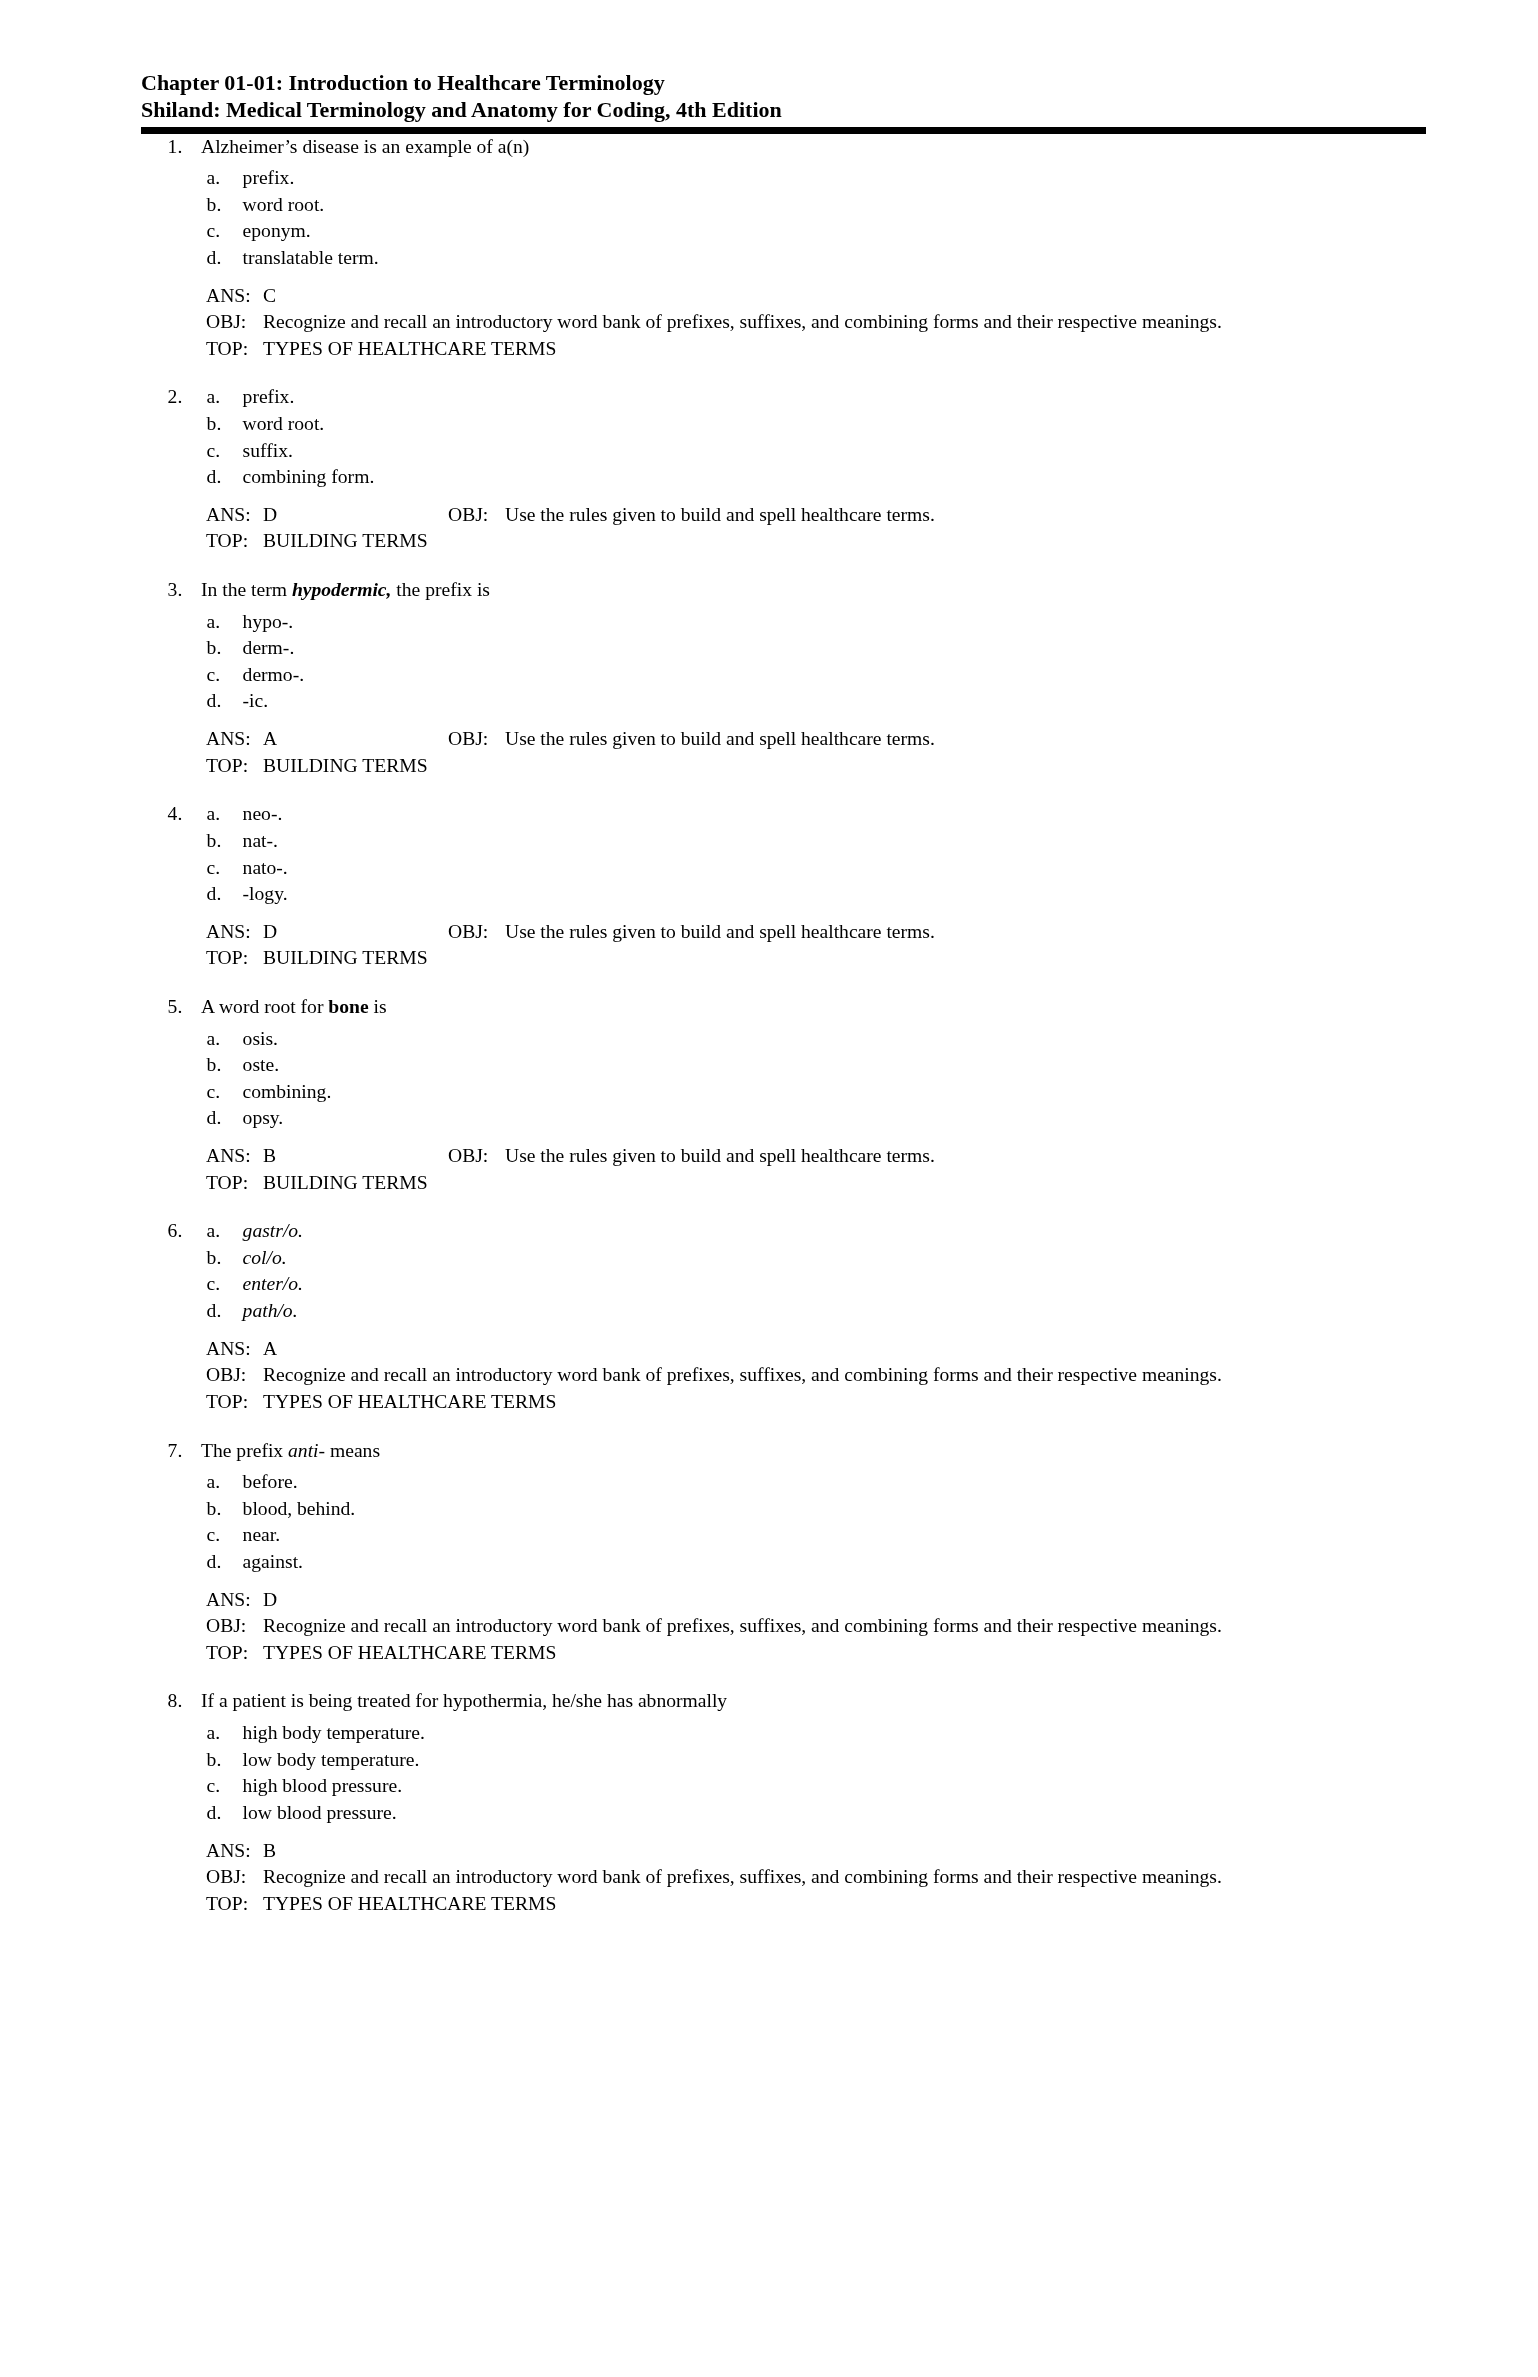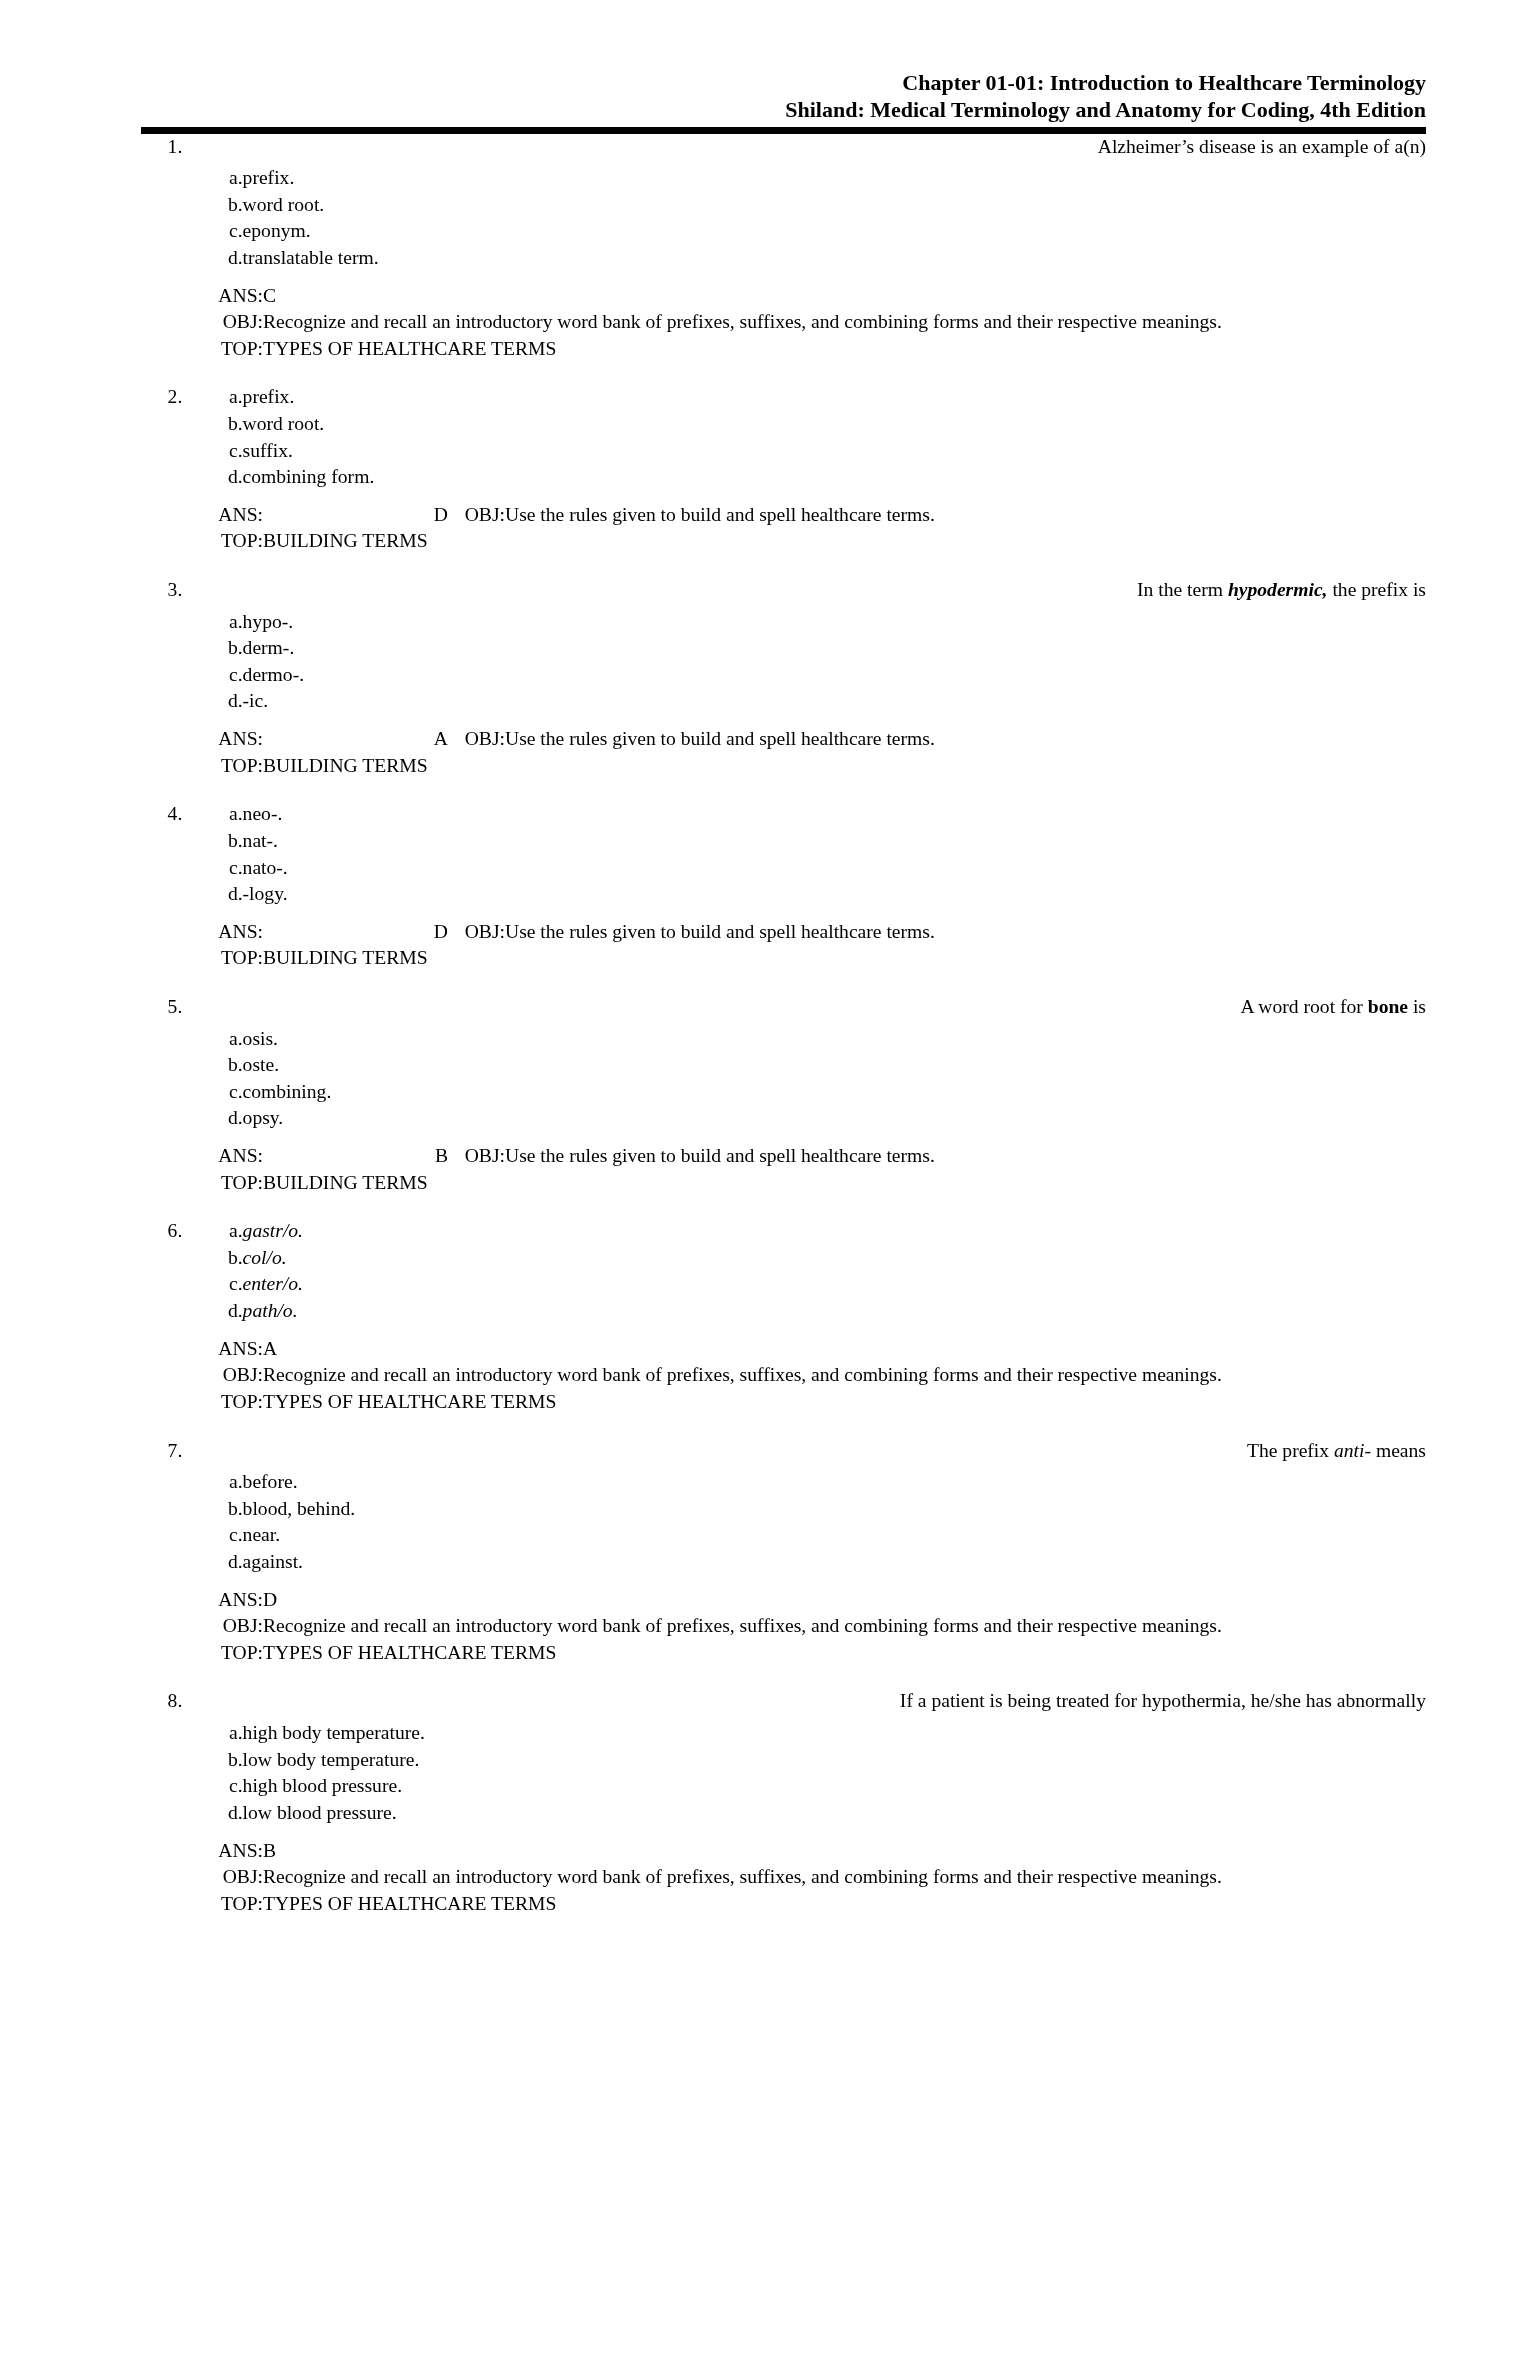--- a/index.html
+++ b/index.html
@@ -6,21 +6,20 @@
   .page {
     position: relative;
     width: 1538px;
     height: 1922px;
     background: #ffffff;
     font-family: "Liberation Serif", serif;
     font-size: 19.6px;
     line-height: 26.6px;
     color: #000000;
     overflow: hidden;
-    text-align: right;
   }
   .content {
     position: absolute;
     left: 141px;
     right: 112px;
     top: 69px;
   }
   .doc-header { font-weight: 700; font-size: 22px; line-height: 27px; }
   .header-rule {
     height: 7px;

